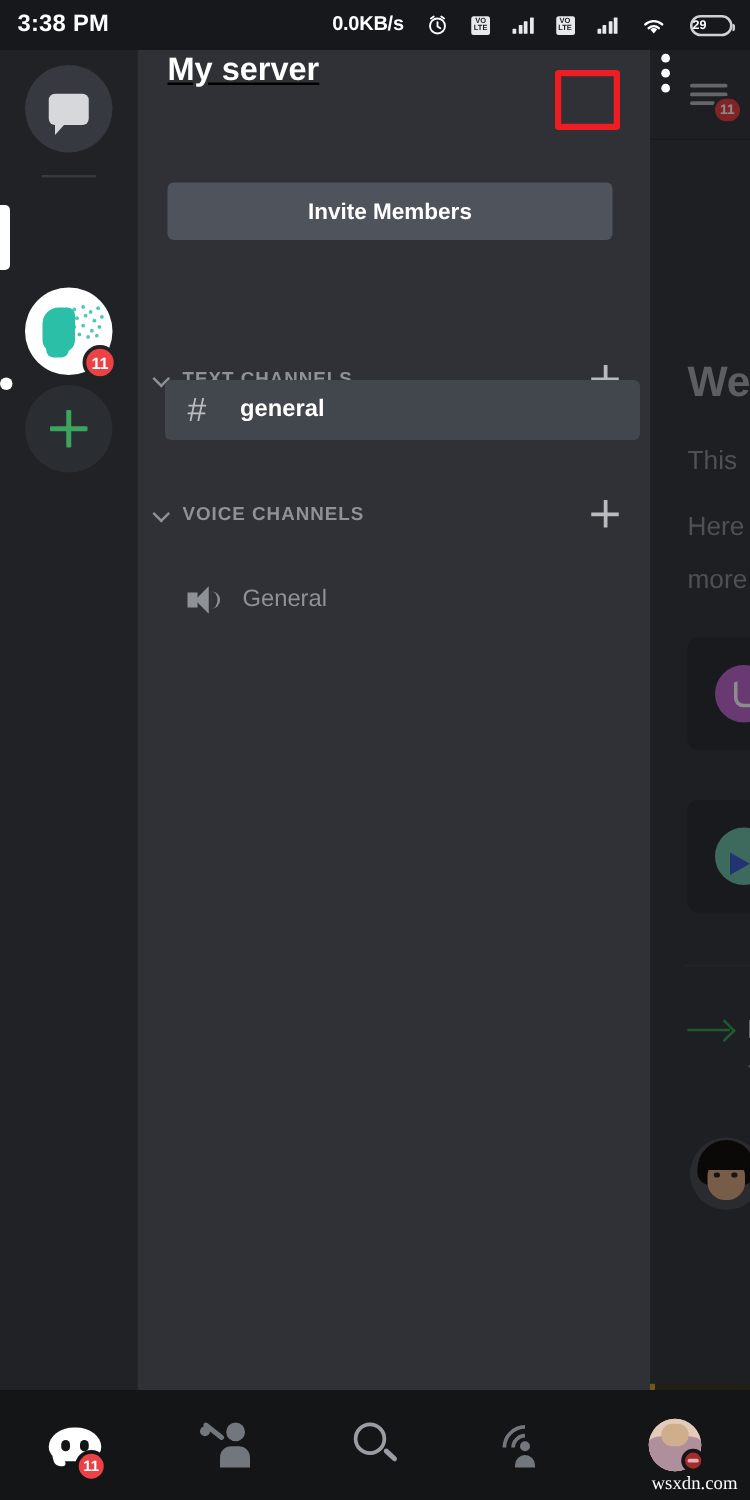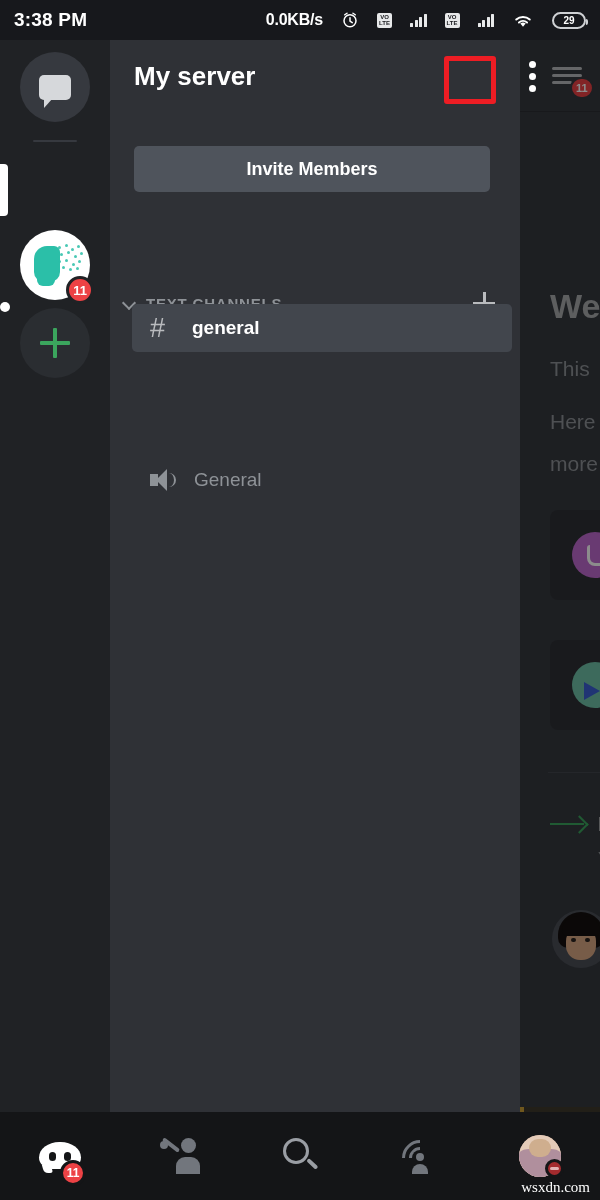--- a/index.html
+++ b/index.html
@@ -28,21 +28,21 @@
     display: flex; flex-direction: column; align-items: center; justify-content: center;
   }
   .bars { display: flex; align-items: flex-end; gap: 1.5px; height: 14px; }
   .bars i { display: block; width: 3px; background: #e8e9ea; border-radius: .5px; }
   .bars i:nth-child(1) { height: 4px; }
   .bars i:nth-child(2) { height: 7px; }
   .bars i:nth-child(3) { height: 10px; }
   .bars i:nth-child(4) { height: 13px; }
   .battery {
     width: 34px; height: 17px; border: 2px solid #cfd1d4; border-radius: 9px;
-    display: flex; align-items: center; justify-content: center;
+    display: flex; align-items: center; justify-content: flex-start;
     font-size: 10px; font-weight: bold; color: #ffffff; position: relative;
   }
   .battery::after {
     content: ""; position: absolute; right: -4px; top: 5px;
     width: 2.5px; height: 6px; background: #cfd1d4; border-radius: 0 2px 2px 0;
   }
 
   
   .chatpanel {
     position: absolute; left: 520px; top: 40px; width: 80px; height: 1072px;
@@ -183,21 +183,21 @@
   .plus-green::before { left: 13px; top: 0; width: 3.5px; height: 30px; }
   .plus-green::after  { left: 0; top: 13px; width: 30px; height: 3.5px; }
 
   
   .drawer {
     position: absolute; left: 110px; top: 40px; width: 410px; height: 1072px;
     background: #2f3136;
   }
   .drawer-header {
     position: absolute; left: 0; top: 0; width: 458px; height: 72px;
-    display: flex; align-items: center; padding: 0 18px 0 24px;
+    display: flex; padding: 0 18px 0 24px; text-decoration: underline;
   }
   .server-title { font-size: 26px; font-weight: bold; color: #ffffff; flex: 1; }
   .kebab {
     position: relative; width: 36px; height: 36px;
     display: flex; flex-direction: column; align-items: center; justify-content: center; gap: 5px;
   }
   .kebab i { width: 7px; height: 7px; border-radius: 4px; background: #ffffff; display: block; }
   .kebab-highlight {
     position: absolute; left: 444px; top: 56px; width: 52px; height: 48px;
     border: 5px solid #ee1d24; border-radius: 3px; pointer-events: none;
@@ -483,20 +483,25 @@
     <div class="section" style="top:248px">
       <span class="chev"></span>
       <span class="section-label">TEXT CHANNELS</span>
       <span class="plus-grey"></span>
     </div>
     <div class="channel-row active" style="top:264px">
       <span class="hash">#</span>
       <span class="channel-name">general</span>
     </div>
 
+    <div class="section" style="top:356px">
+      <span class="chev"></span>
+      <span class="section-label">VOICE CHANNELS</span>
+      <span class="plus-grey"></span>
+    </div>
     <div class="channel-row" style="top:416px">
       <span class="speaker">
         <span class="speaker-body"></span>
           <span class="speaker-cone"></span>
           <span class="speaker-wave"></span>
       </span>
       <span class="channel-name voice">General</span>
     </div>
   </div>
 

